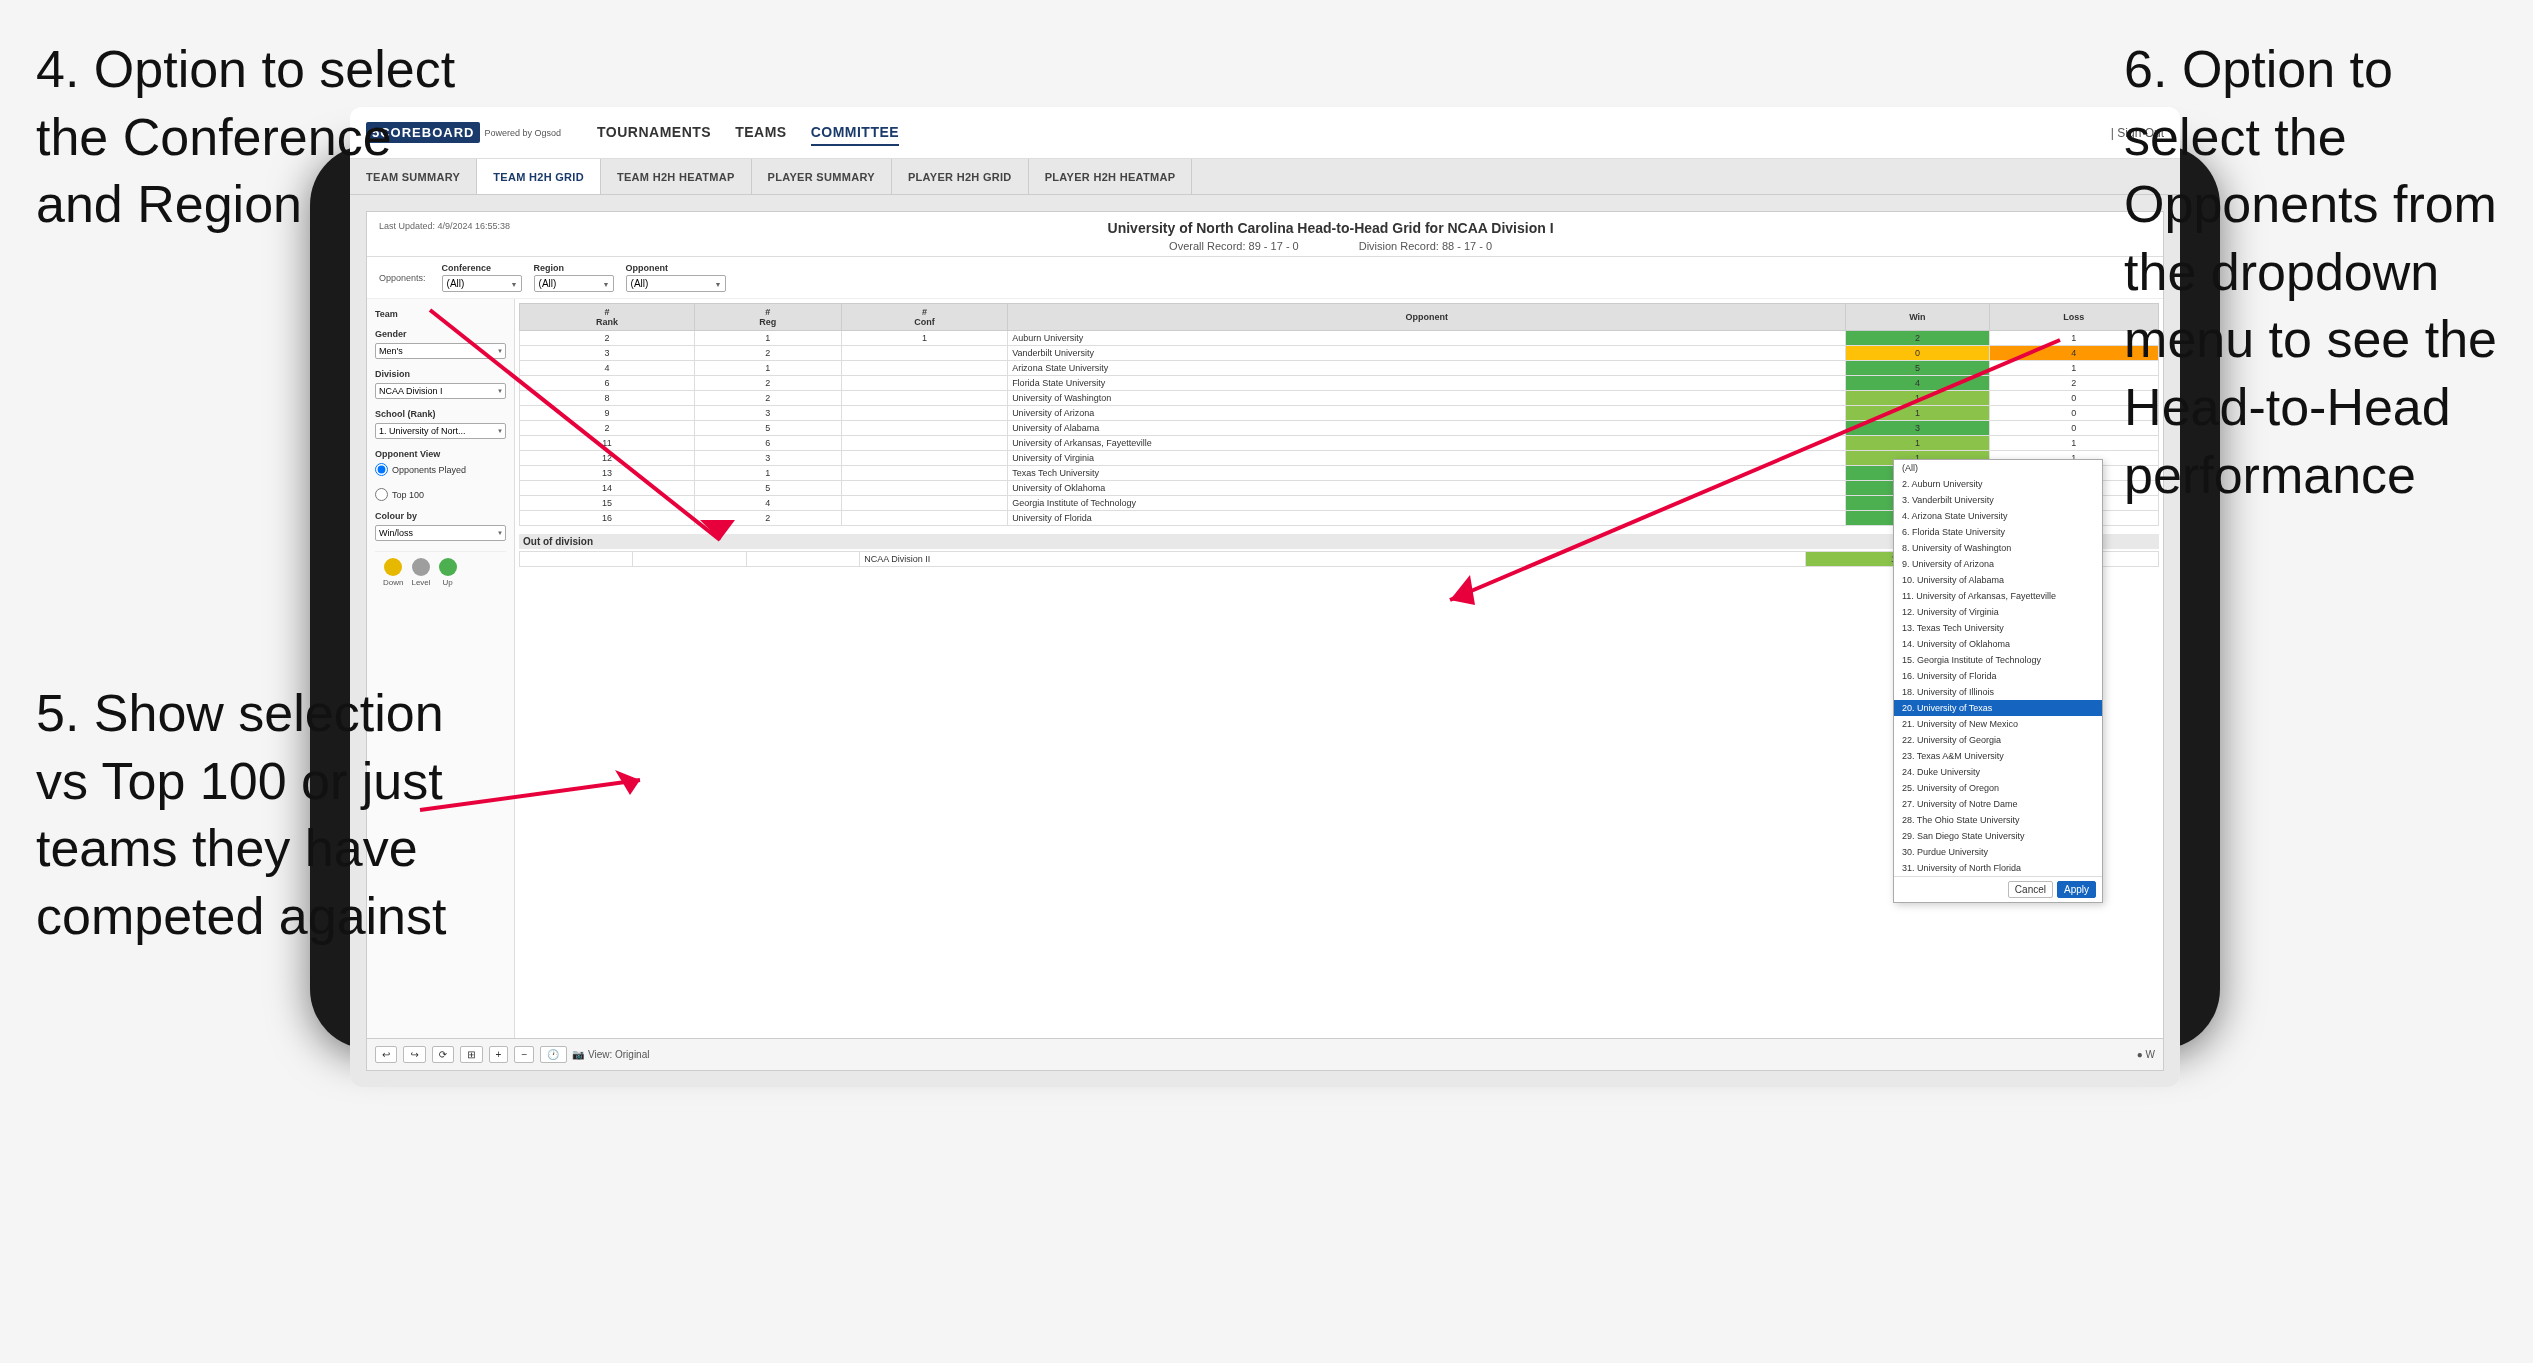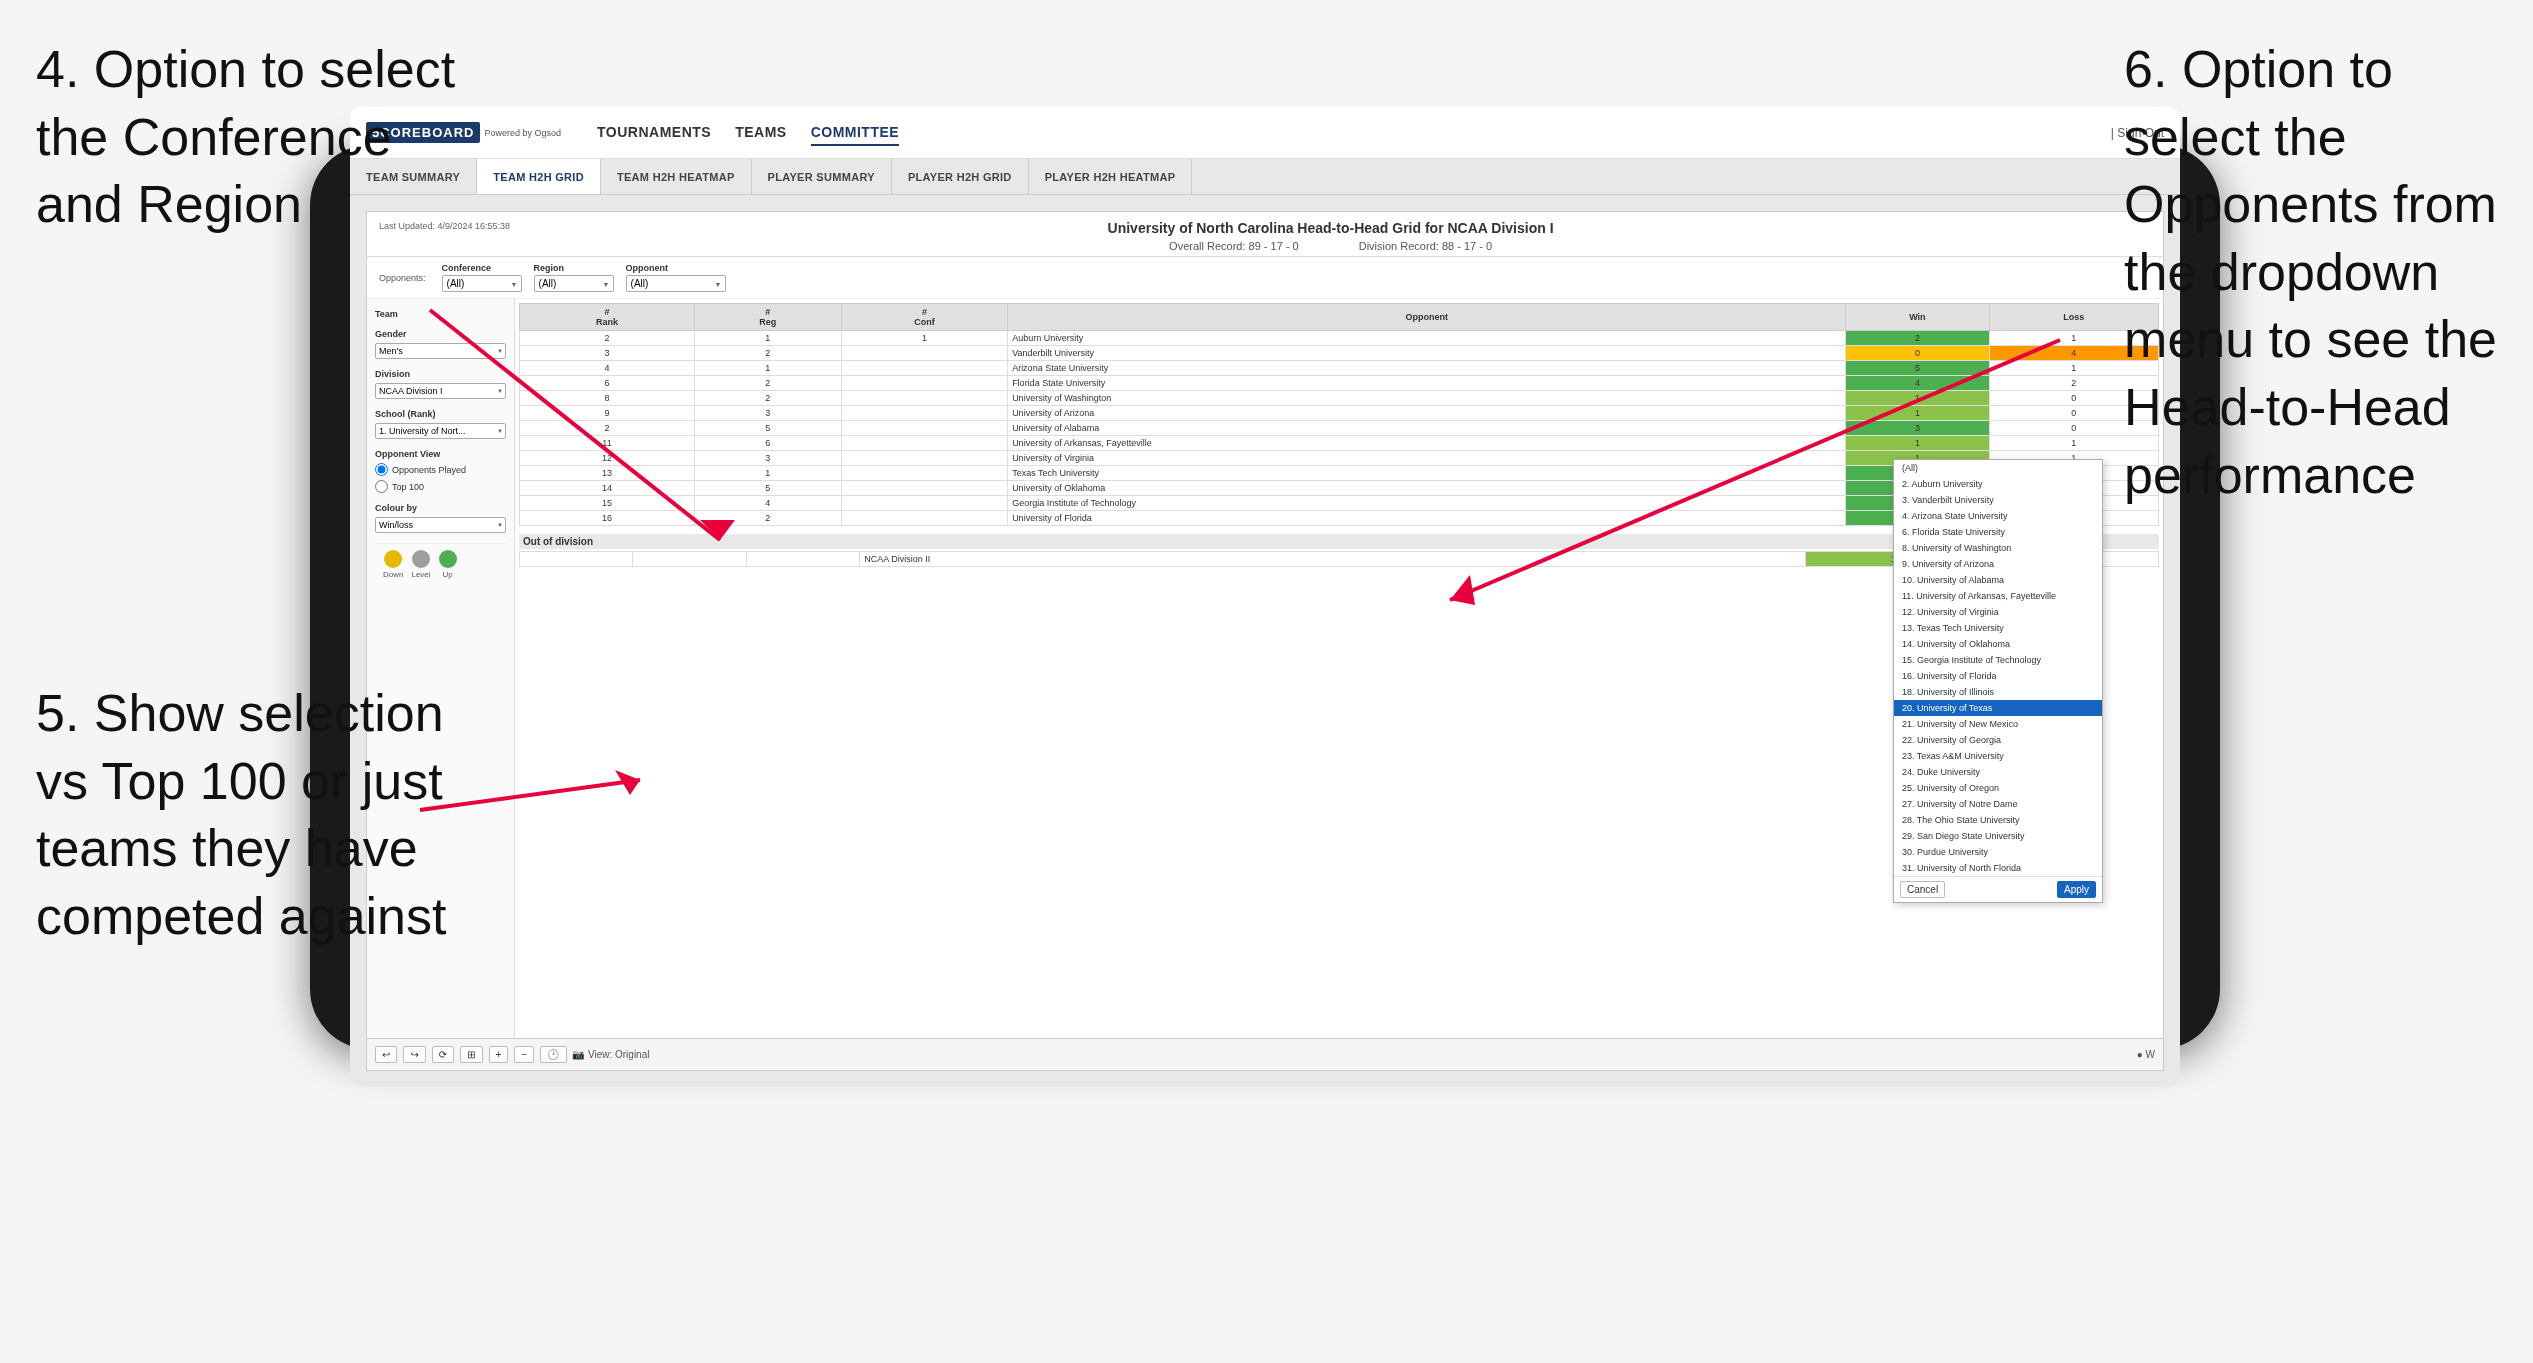--- a/index.html
+++ b/index.html
@@ -283,21 +283,21 @@
       right: 3px;
       top: 50%;
       transform: translateY(-50%);
       color: #666;
       pointer-events: none;
     }
 
     .radio-group {
       display: flex;
       flex-direction: column;
-      gap: 4px;
+      gap: 12px;
     }
 
     .radio-item {
       display: flex;
       align-items: center;
       gap: 4px;
       font-size: 9px;
       color: #333;
     }
 
@@ -742,21 +742,21 @@
                   <div class="dropdown-item">22. University of Georgia</div>
                   <div class="dropdown-item">23. Texas A&amp;M University</div>
                   <div class="dropdown-item">24. Duke University</div>
                   <div class="dropdown-item">25. University of Oregon</div>
                   <div class="dropdown-item">27. University of Notre Dame</div>
                   <div class="dropdown-item">28. The Ohio State University</div>
                   <div class="dropdown-item">29. San Diego State University</div>
                   <div class="dropdown-item">30. Purdue University</div>
                   <div class="dropdown-item">31. University of North Florida</div>
                 </div>
-              <div style="display:flex; justify-content:space-between; gap:4px; padding:4px 6px; border-top:1px solid #ddd;">
+              <div style="display:flex; justify-content:flex-end; gap:4px; padding:4px 6px; border-top:1px solid #ddd;">
                 <button class="toolbar-btn">Cancel</button>
                 <button class="toolbar-btn primary">Apply</button>
               </div>
             </div>
 
           </div>
         </div>
 
         <div class="bottom-toolbar">
           <button class="toolbar-btn">↩</button>

